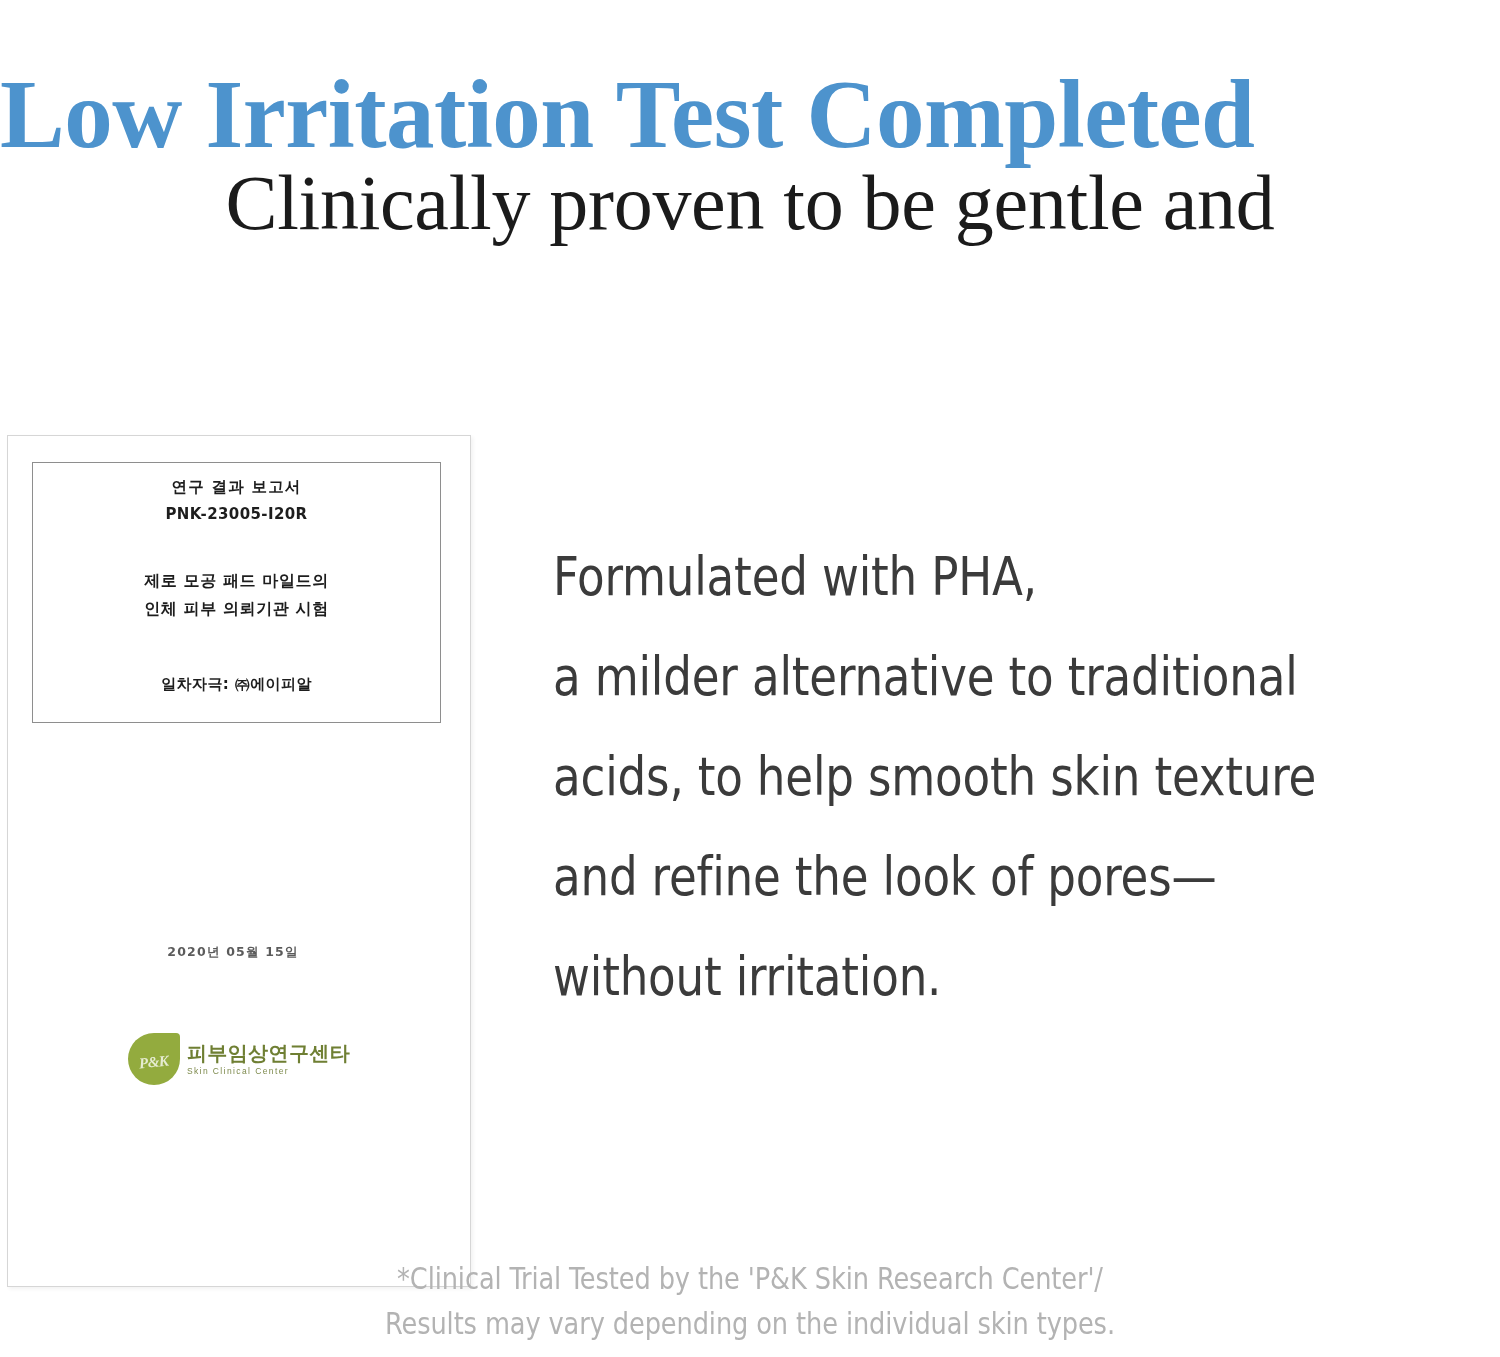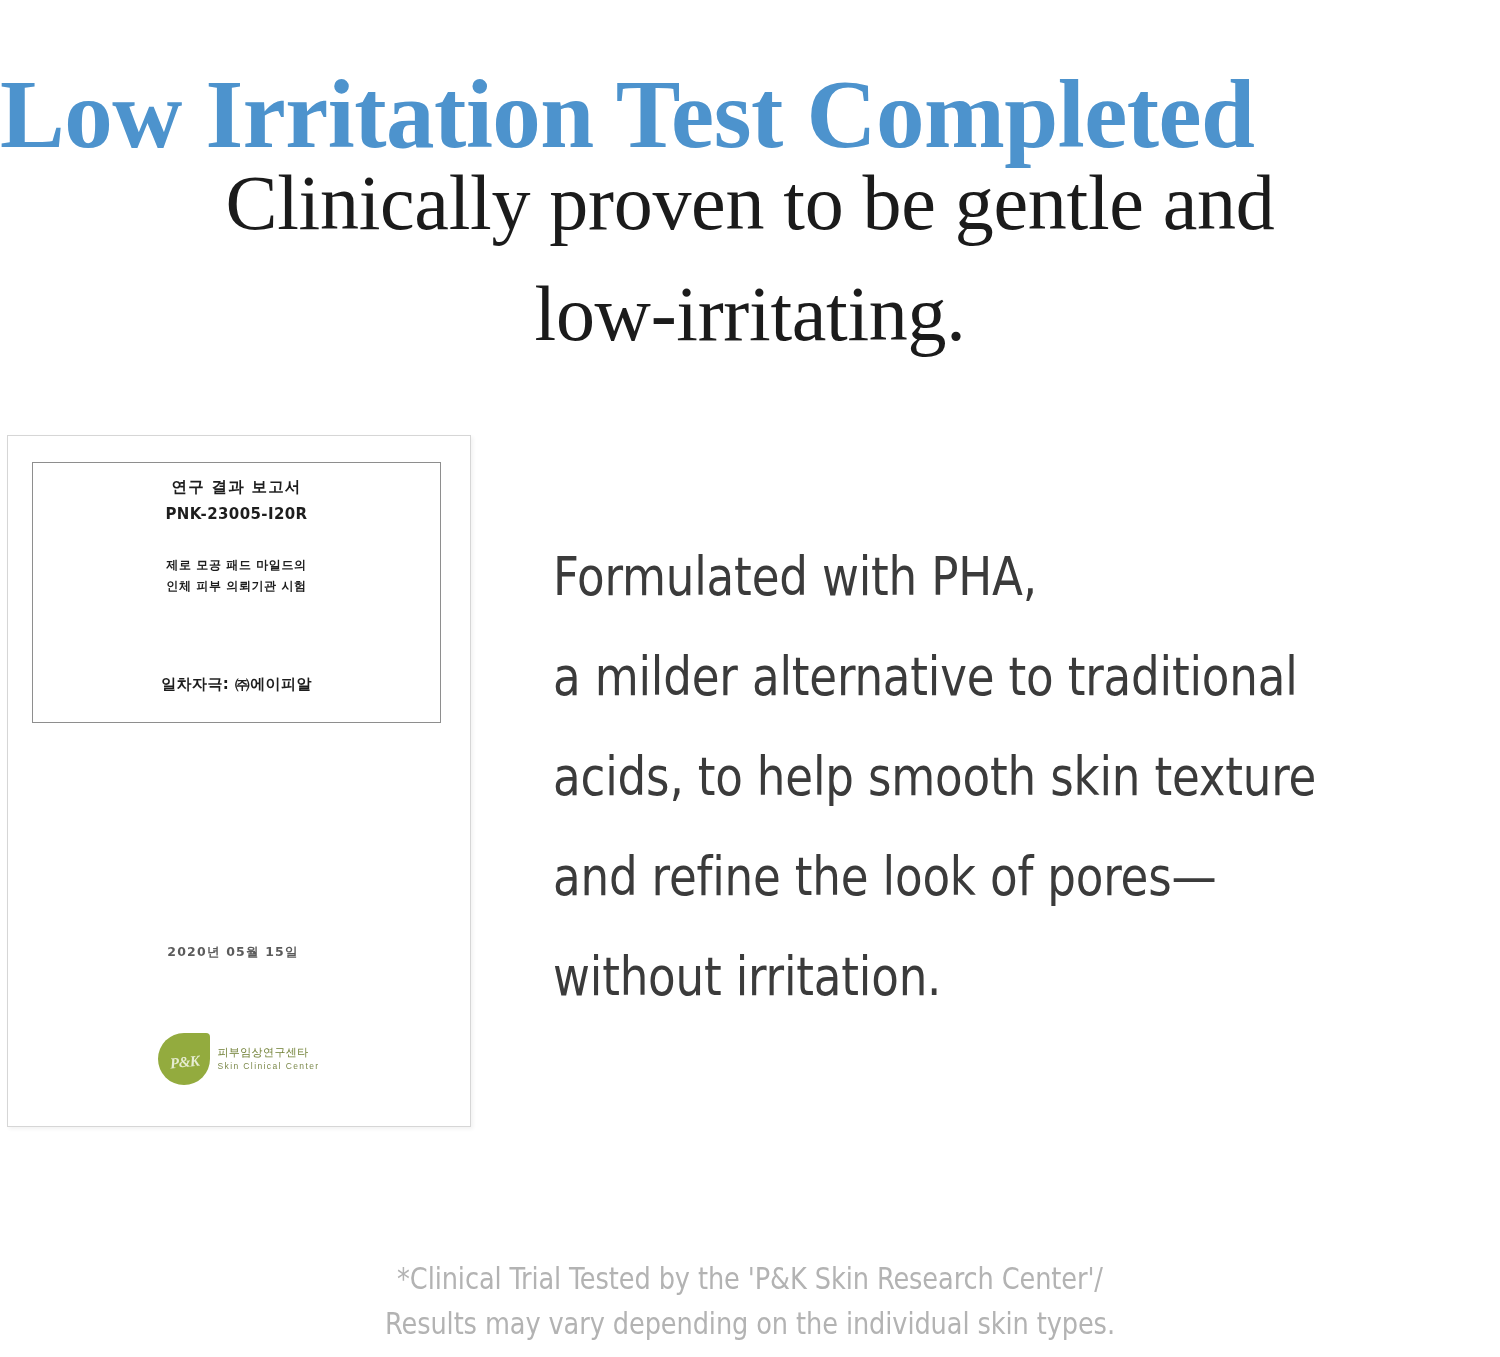--- a/index.html
+++ b/index.html
@@ -48,21 +48,21 @@
     letter-spacing: -0.3px;
   }
   .subhead .ln { display: block; }
 
   
   .doc-wrap {
     position: absolute;
     left: 7px;
     top: 435px;
     width: 464px;
-    height: 692px;
+    height: 852px;
     background: #ffffff;
     border: 1px solid #d6d6d6;
     box-sizing: border-box;
     box-shadow: 2px 2px 4px rgba(0,0,0,0.055);
   }
   .doc-inner {
     position: absolute;
     left: 24px;
     top: 26px;
     width: 409px;
@@ -84,22 +84,22 @@
     letter-spacing: 1.2px;
   }
   .doc-code {
     position: absolute;
     left: 0; right: 0; top: 42px;
     font-size: 15px;
     letter-spacing: 0.4px;
   }
   .doc-subject {
     position: absolute;
-    left: 0; right: 0; top: 92px;
-    font-size: 12px;
+    left: 0; right: 0; top: 104px;
+    font-size: 16px;
     line-height: 1.75;
     letter-spacing: 0.6px;
   }
   .doc-subject .ln { display: block; }
   .doc-client {
     position: absolute;
     left: 0; right: 0; top: 212px;
     font-size: 15px;
     letter-spacing: 0.4px;
   }
@@ -149,22 +149,22 @@
     letter-spacing: -0.5px;
     transform: translateY(3px) rotate(-6deg);
   }
   .logo-text {
     margin-left: 7px;
     text-align: left;
     line-height: 1.05;
   }
   .logo-kr {
     font-family: "DejaVu Sans", "Liberation Sans", sans-serif;
-    font-weight: normal;
-    font-size: 11px;
+    font-weight: bold;
+    font-size: 20px;
     color: #6f7f33;
     letter-spacing: 0.4px;
     display: block;
   }
   .logo-en {
     font-family: "Liberation Sans", sans-serif;
     font-size: 8.5px;
     color: #7d8a4c;
     letter-spacing: 1.4px;
     display: block;
@@ -204,21 +204,20 @@
   }
   .footer .ln { display: block; white-space: nowrap; }
 </style>
 </head>
 <body>
 
 <h1 class="headline">Low Irritation Test Completed</h1>
 
 <div class="subhead">
   <span class="ln">Clinically proven to be gentle and</span>
-  <span class="ln">low-irritating.</span>
 </div>
 
 <div class="doc-wrap">
 
   <div class="doc-inner">
     <div class="doc-kr doc-title">연구 결과 보고서</div>
     <div class="doc-kr doc-code">PNK-23005-I20R</div>
     <div class="doc-kr doc-subject">
       <span class="ln">제로 모공 패드 마일드의</span>
       <span class="ln">인체 피부 의뢰기관 시험</span>

